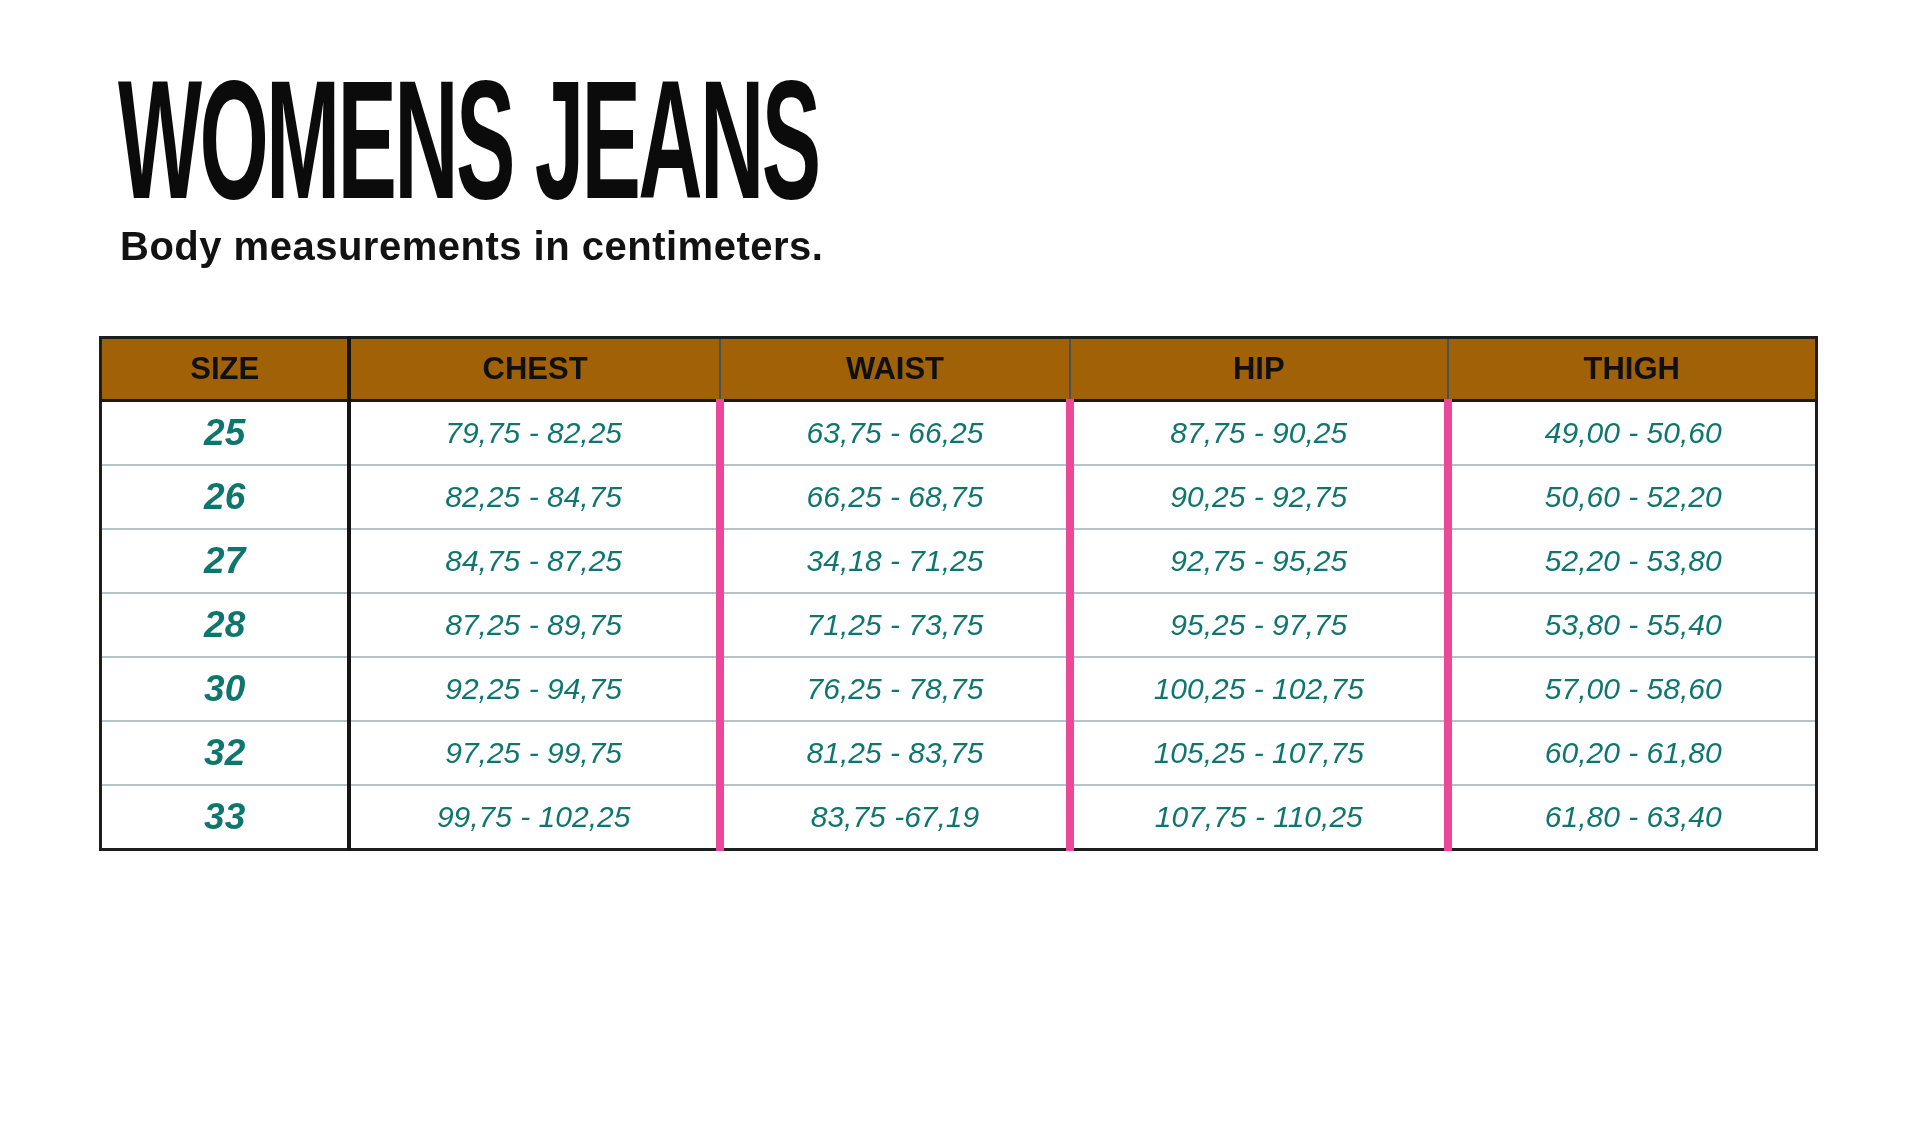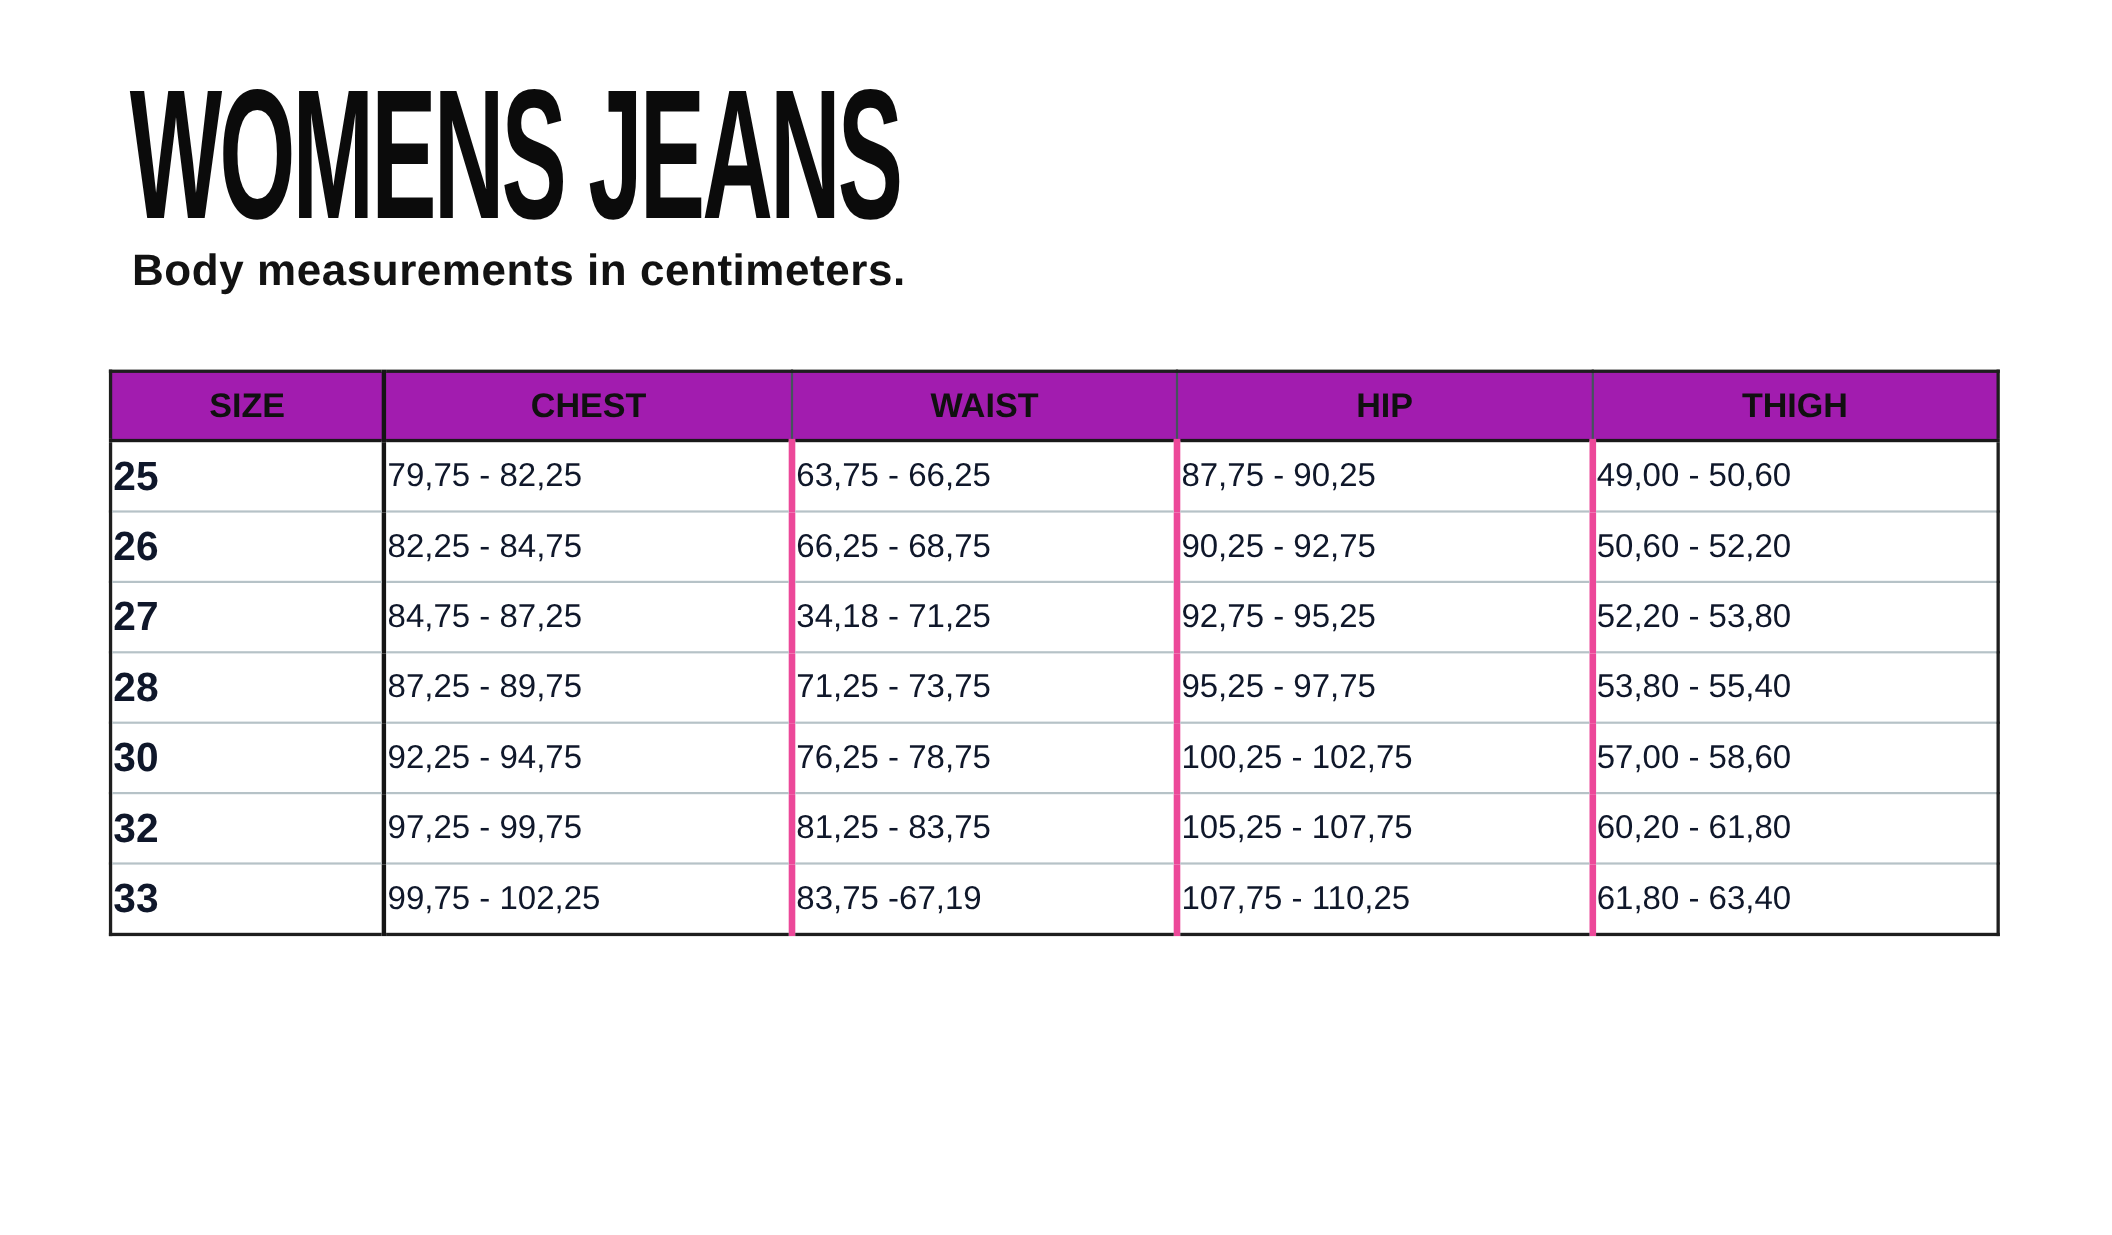--- a/index.html
+++ b/index.html
@@ -42,45 +42,46 @@
   table.size-chart {
     position: absolute;
     left: 99px;
     top: 336px;
     width: 1719px;
     border-collapse: collapse;
     table-layout: fixed;
     border: 3px solid #1e1e1e;
   }
   table.size-chart th {
-    background: #a21caf;
+    background: #a16207;
     height: 58px;
     font-size: 31px;
     font-weight: 700;
     text-align: center;
     vertical-align: middle;
     color: #101010;
     border-bottom: 3px solid #1a1a1a;
   }
   table.size-chart td {
     height: 60px;
-    text-align: left;
+    text-align: center;
     vertical-align: middle;
     font-size: 30px;
     font-weight: 400;
-    color: #0f172a;
+    color: #0f766e;
     background: #ffffff;
+    font-style: italic;
   }
   table.size-chart td.size-cell {
     font-size: 37px;
     font-weight: 700;
   }
   
   table.size-chart th:not(:first-child) { border-left: 2px solid #44545c; }
-  table.size-chart td:not(:first-child) { border-left: 6px solid #ec4899; }
+  table.size-chart td:not(:first-child) { border-left: 8px solid #ec4899; }
   
   table.size-chart th:nth-child(2),
   table.size-chart td:nth-child(2) { border-left: 4px solid #141414; }
   
   table.size-chart tbody td { border-top: 2px solid #b6c2c7; }
 </style>
 </head>
 <body>
 
 <div class="page">

